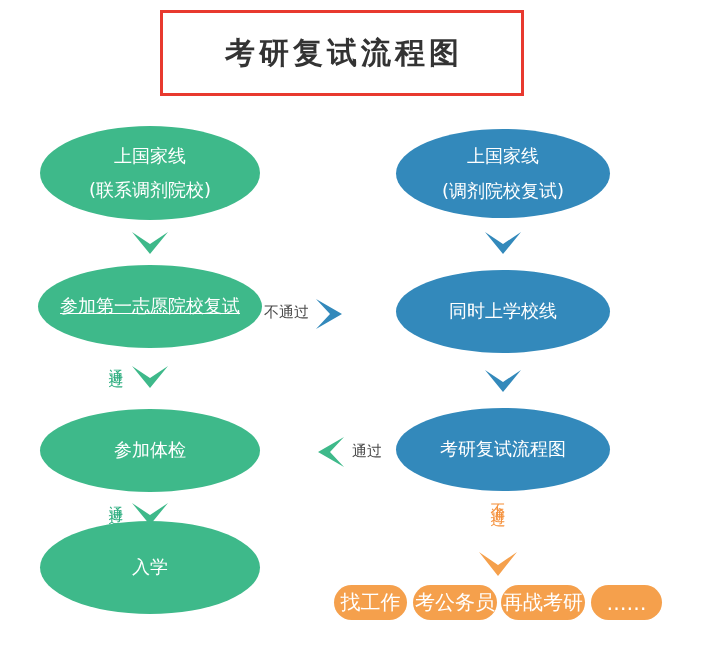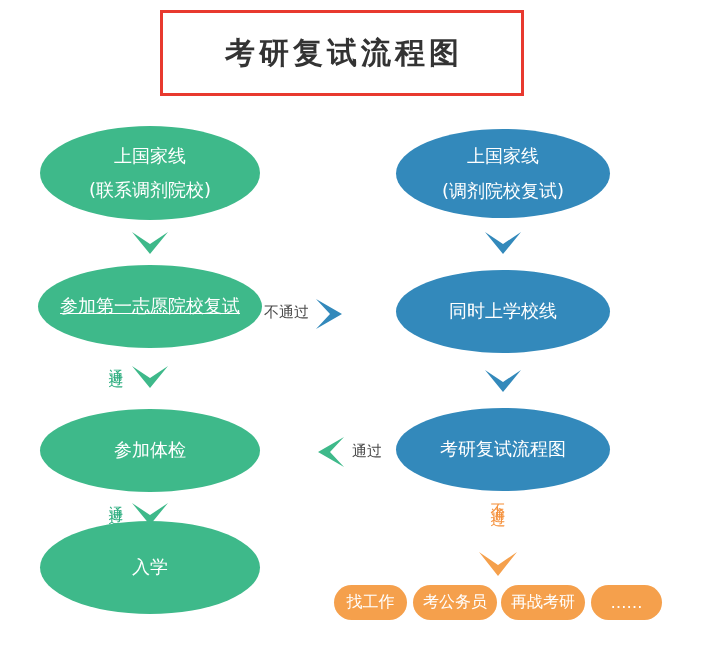--- a/index.html
+++ b/index.html
@@ -72,21 +72,21 @@
     font-size: 15px; color: #4a4a4a;
   }
   .h-fail { left: 264px; top: 303px; }
   .h-pass { left: 352px; top: 442px; }
 
   .pill {
     position: absolute;
     top: 585px; height: 35px;
     background: var(--orange, #f5a04c);
     border-radius: 18px;
-    color: #ffffff; font-size: 16px;
+    color: #ffffff; font-size: 20px;
     display: flex; align-items: center; justify-content: center;
   }
   .pill-1 { left: 334px; width: 73px; }
   .pill-2 { left: 413px; width: 84px; }
   .pill-3 { left: 501px; width: 84px; }
   .pill-4 { left: 591px; width: 71px; }
 </style>
 </head>
 <body>
 

